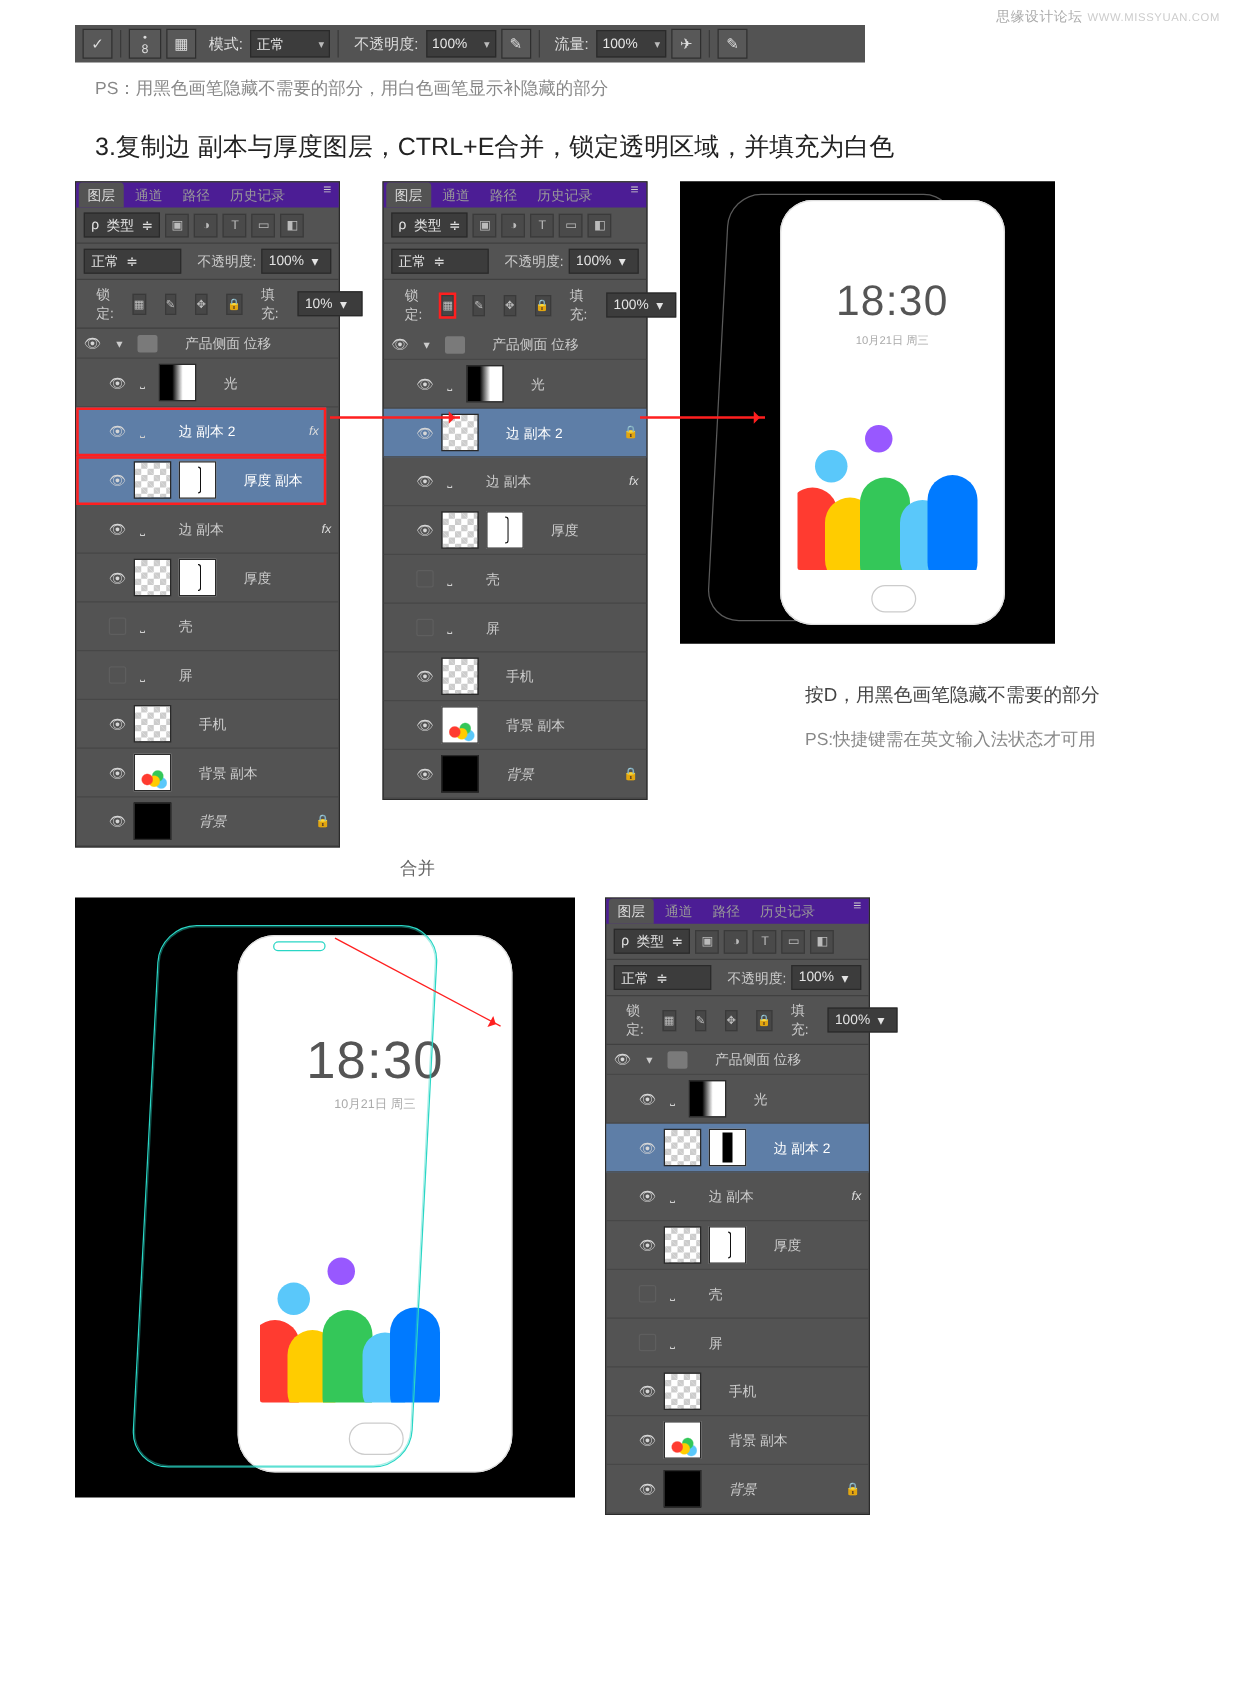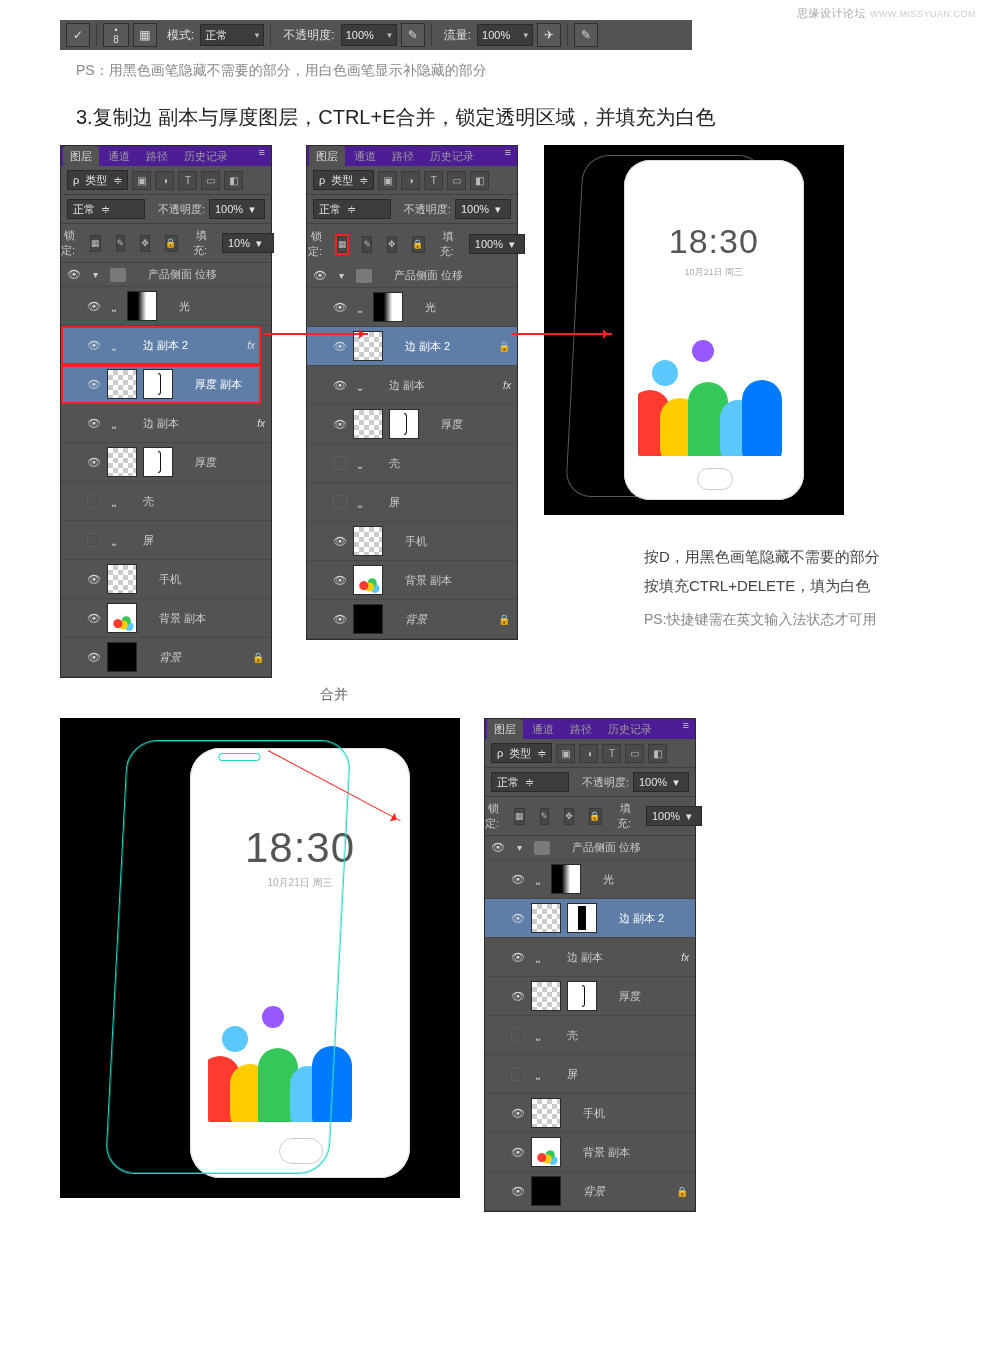--- a/index.html
+++ b/index.html
@@ -82,23 +82,22 @@
     width: 17px; height: 17px; border: 1px solid #3a3a3a; background: #4a4a4a;
     display: flex; align-items: center; justify-content: center; font-size: 10px; color: #bbb;
   }
   .row2 {
     display: flex; align-items: center; gap: 4px; padding: 4px 6px;
     border-bottom: 1px solid #404040;
   }
   .row2 .dd2 { min-width: 66px; }
   .row2 .fill-label { margin-left: auto; }
   .row3 {
-    display: flex; align-items: center; gap: 15px; padding: 4px 0;
+    display: flex; align-items: center; gap: 15px; padding: 4px 16px;
     border-bottom: 1px solid #404040;
-    text-align: right;
   }
   .row3 .lock-ico {
     width: 15px; height: 15px; border: 1px solid #3a3a3a; background: #474747;
     display:flex;align-items:center;justify-content:center;font-size:9px;color:#bbb;
   }
   .row3 .fill-label { margin-left: auto; }
 
   .layers { }
   .grp {
     display: flex; align-items: center; gap: 6px;
@@ -514,21 +513,20 @@
     <div style="display:block;"></div>
     <div class="caption-under" style="margin-left:260px; display:inline-block;">合并</div>
 
     
     <div class="arrow" style="left:204px; top:188px; width:104px;"></div>
     <div class="arrow" style="left:452px; top:188px; width:100px;"></div>
 
     
     <div class="sidecap" style="position:absolute; left:570px; top:398px;">
       <div>按D，用黑色画笔隐藏不需要的部分</div>
-      <div>按填充CTRL+DELETE，填为白色</div>
       <div class="ps">PS:快捷键需在英文输入法状态才可用</div>
     </div>
   </div>
 
 
   <div class="sec4-wrap">
     <div class="preview2">
       <div class="phone">
         <div class="screen">
           <div class="time">18:30</div>

